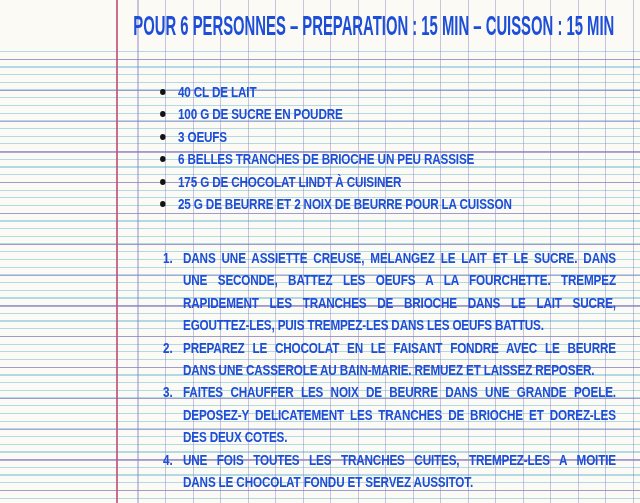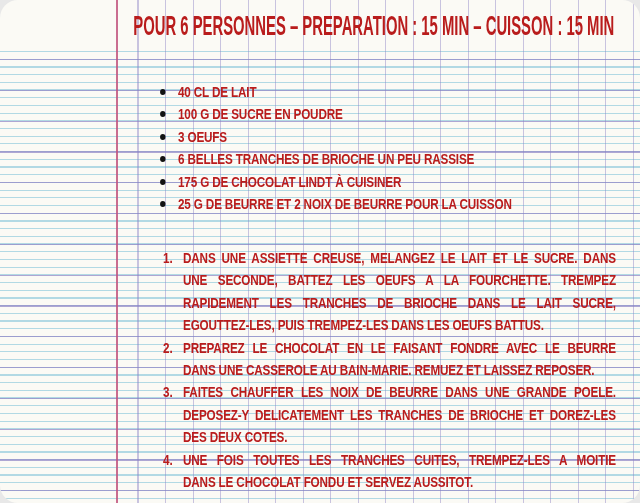--- a/index.html
+++ b/index.html
@@ -2,22 +2,21 @@
 <html><head>
 <meta charset="utf-8">
 <style>
   html,body{margin:0;padding:0;background:#e8e8e8;}
   .page{
     position:relative;
     width:640px;height:503px;
     background:#fbfaf5;
     overflow:hidden;
     font-family:"Liberation Sans", sans-serif;
-    color:#b91c1c;
-    border-radius:18px;
+    color:#1d4ed8;
   }
   
   .h-rules{
     position:absolute;left:0;right:0;top:51px;bottom:0;
     background:
       repeating-linear-gradient(to bottom,
         transparent 0 8px,
         rgba(148,138,200,0.75) 8px 9.2px,
         transparent 9.2px 30.8px),
       repeating-linear-gradient(to bottom,

